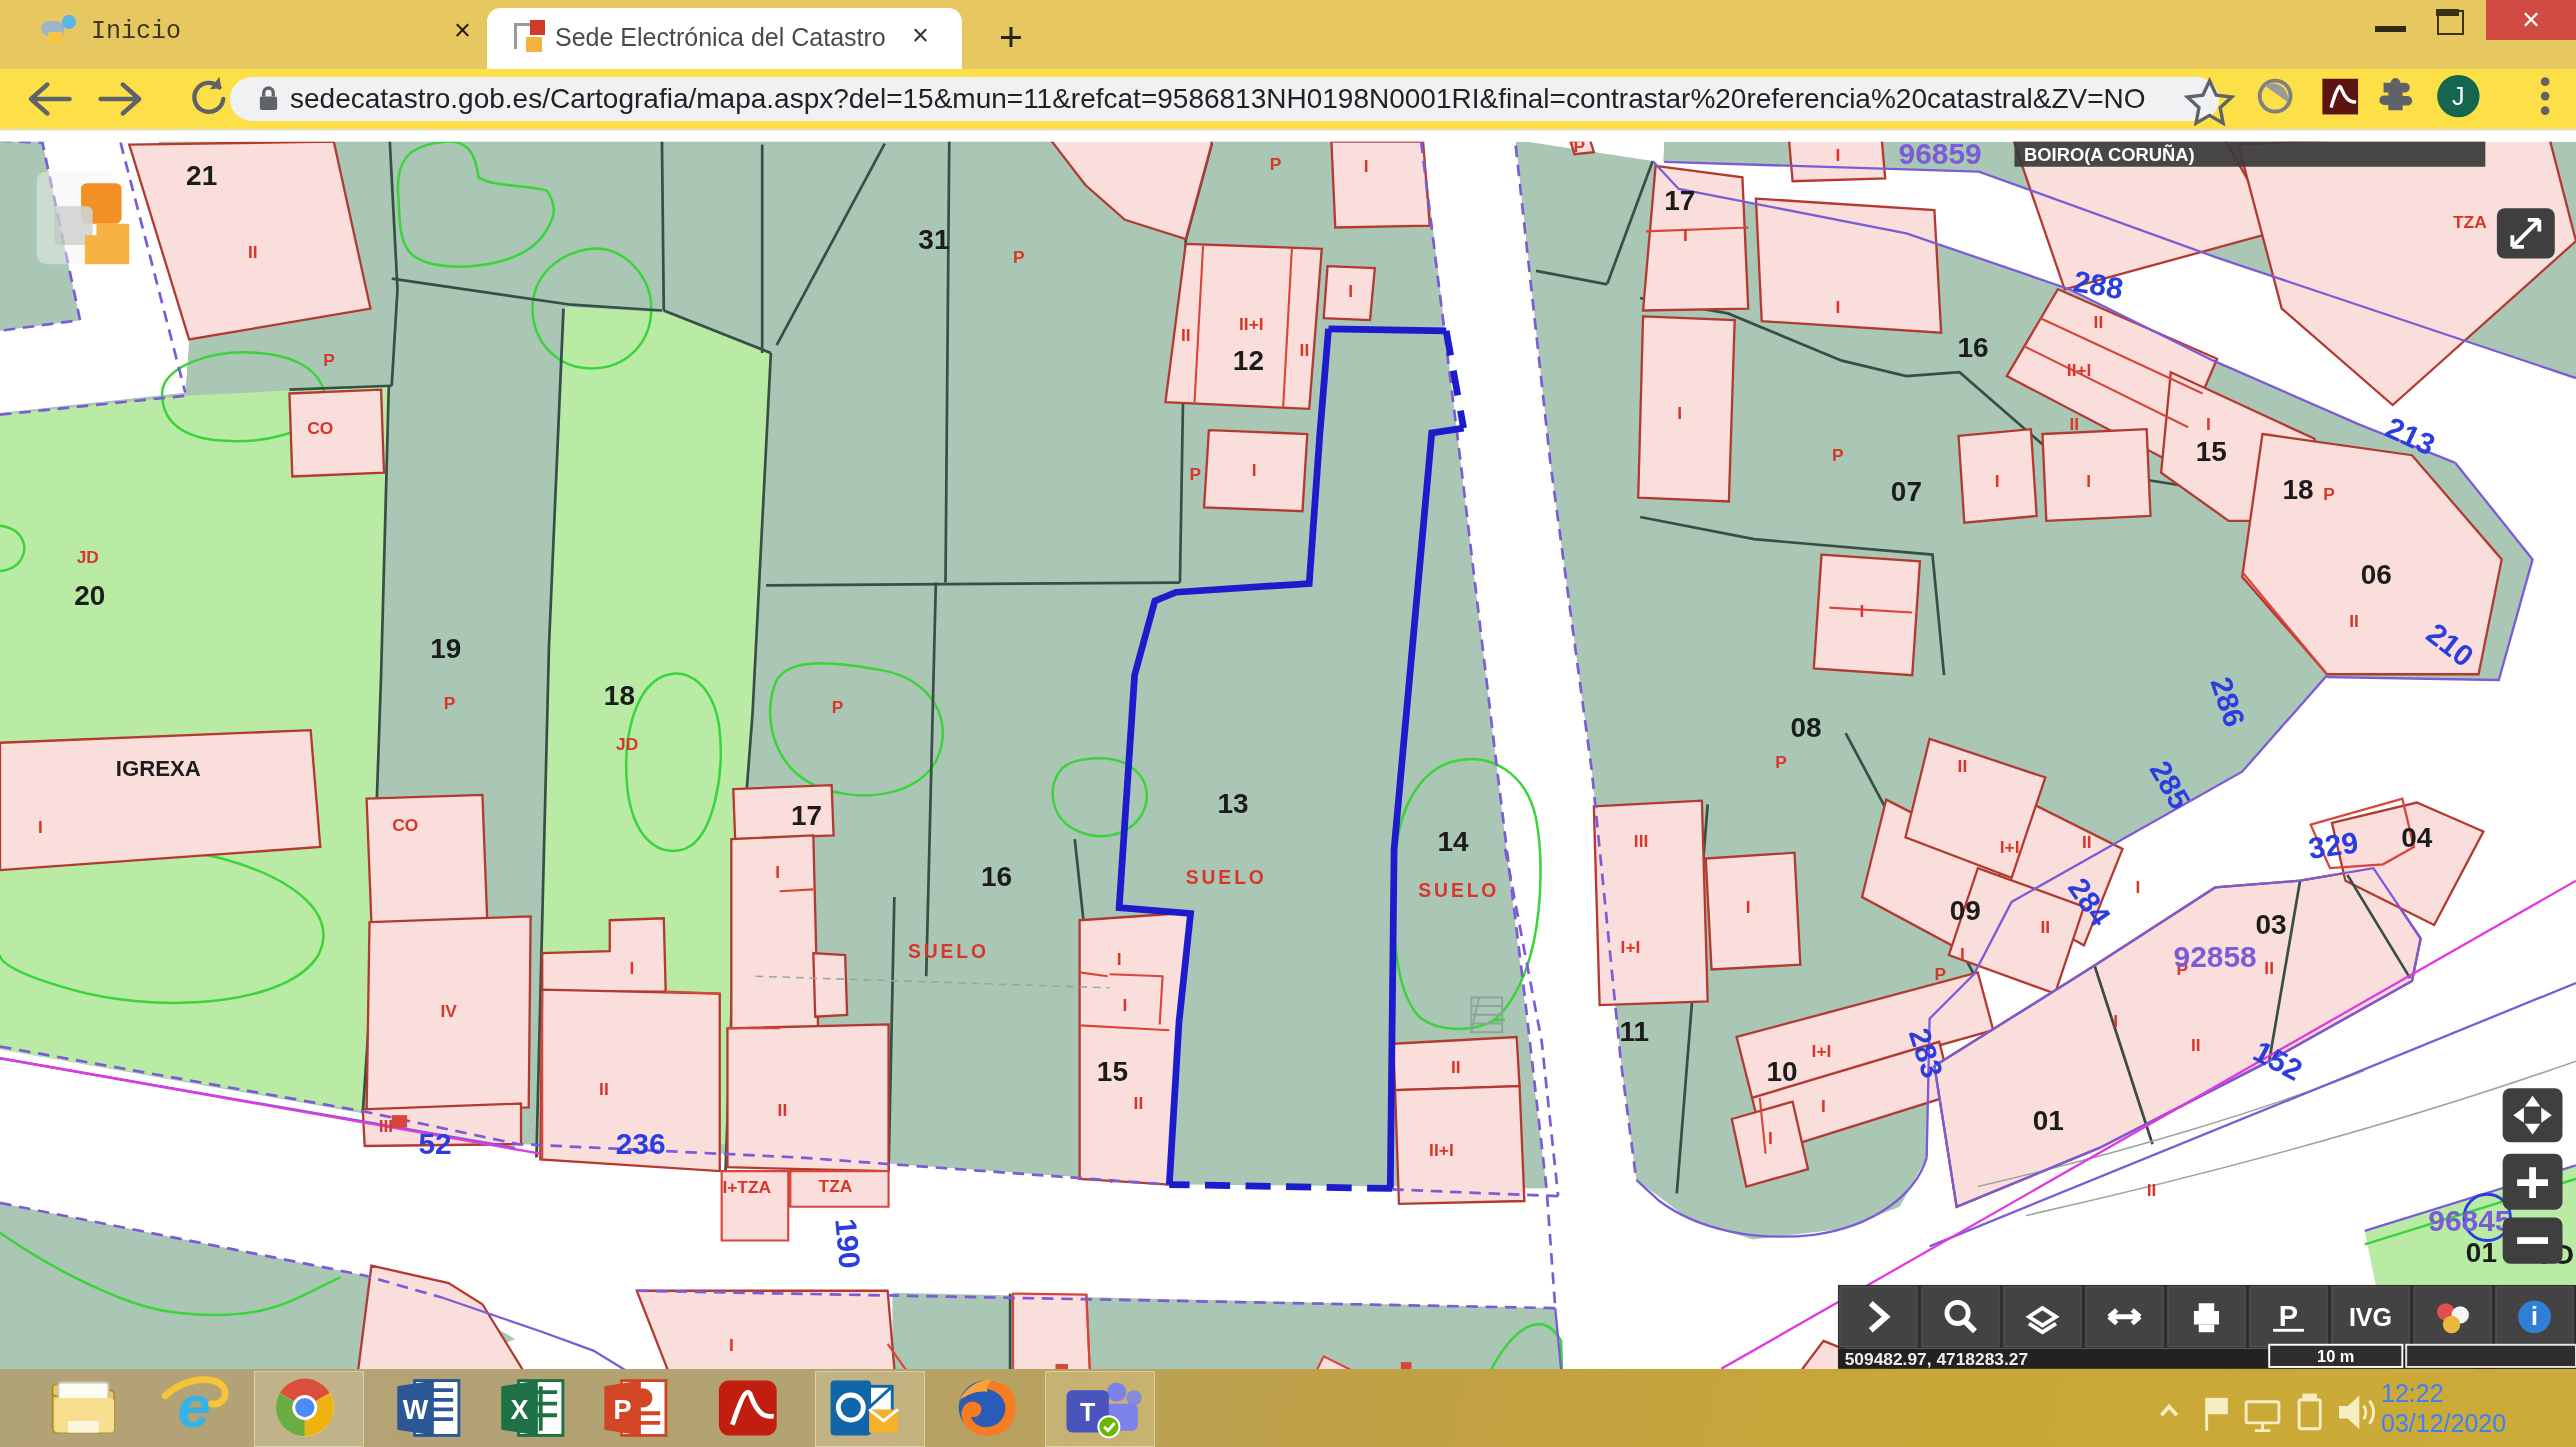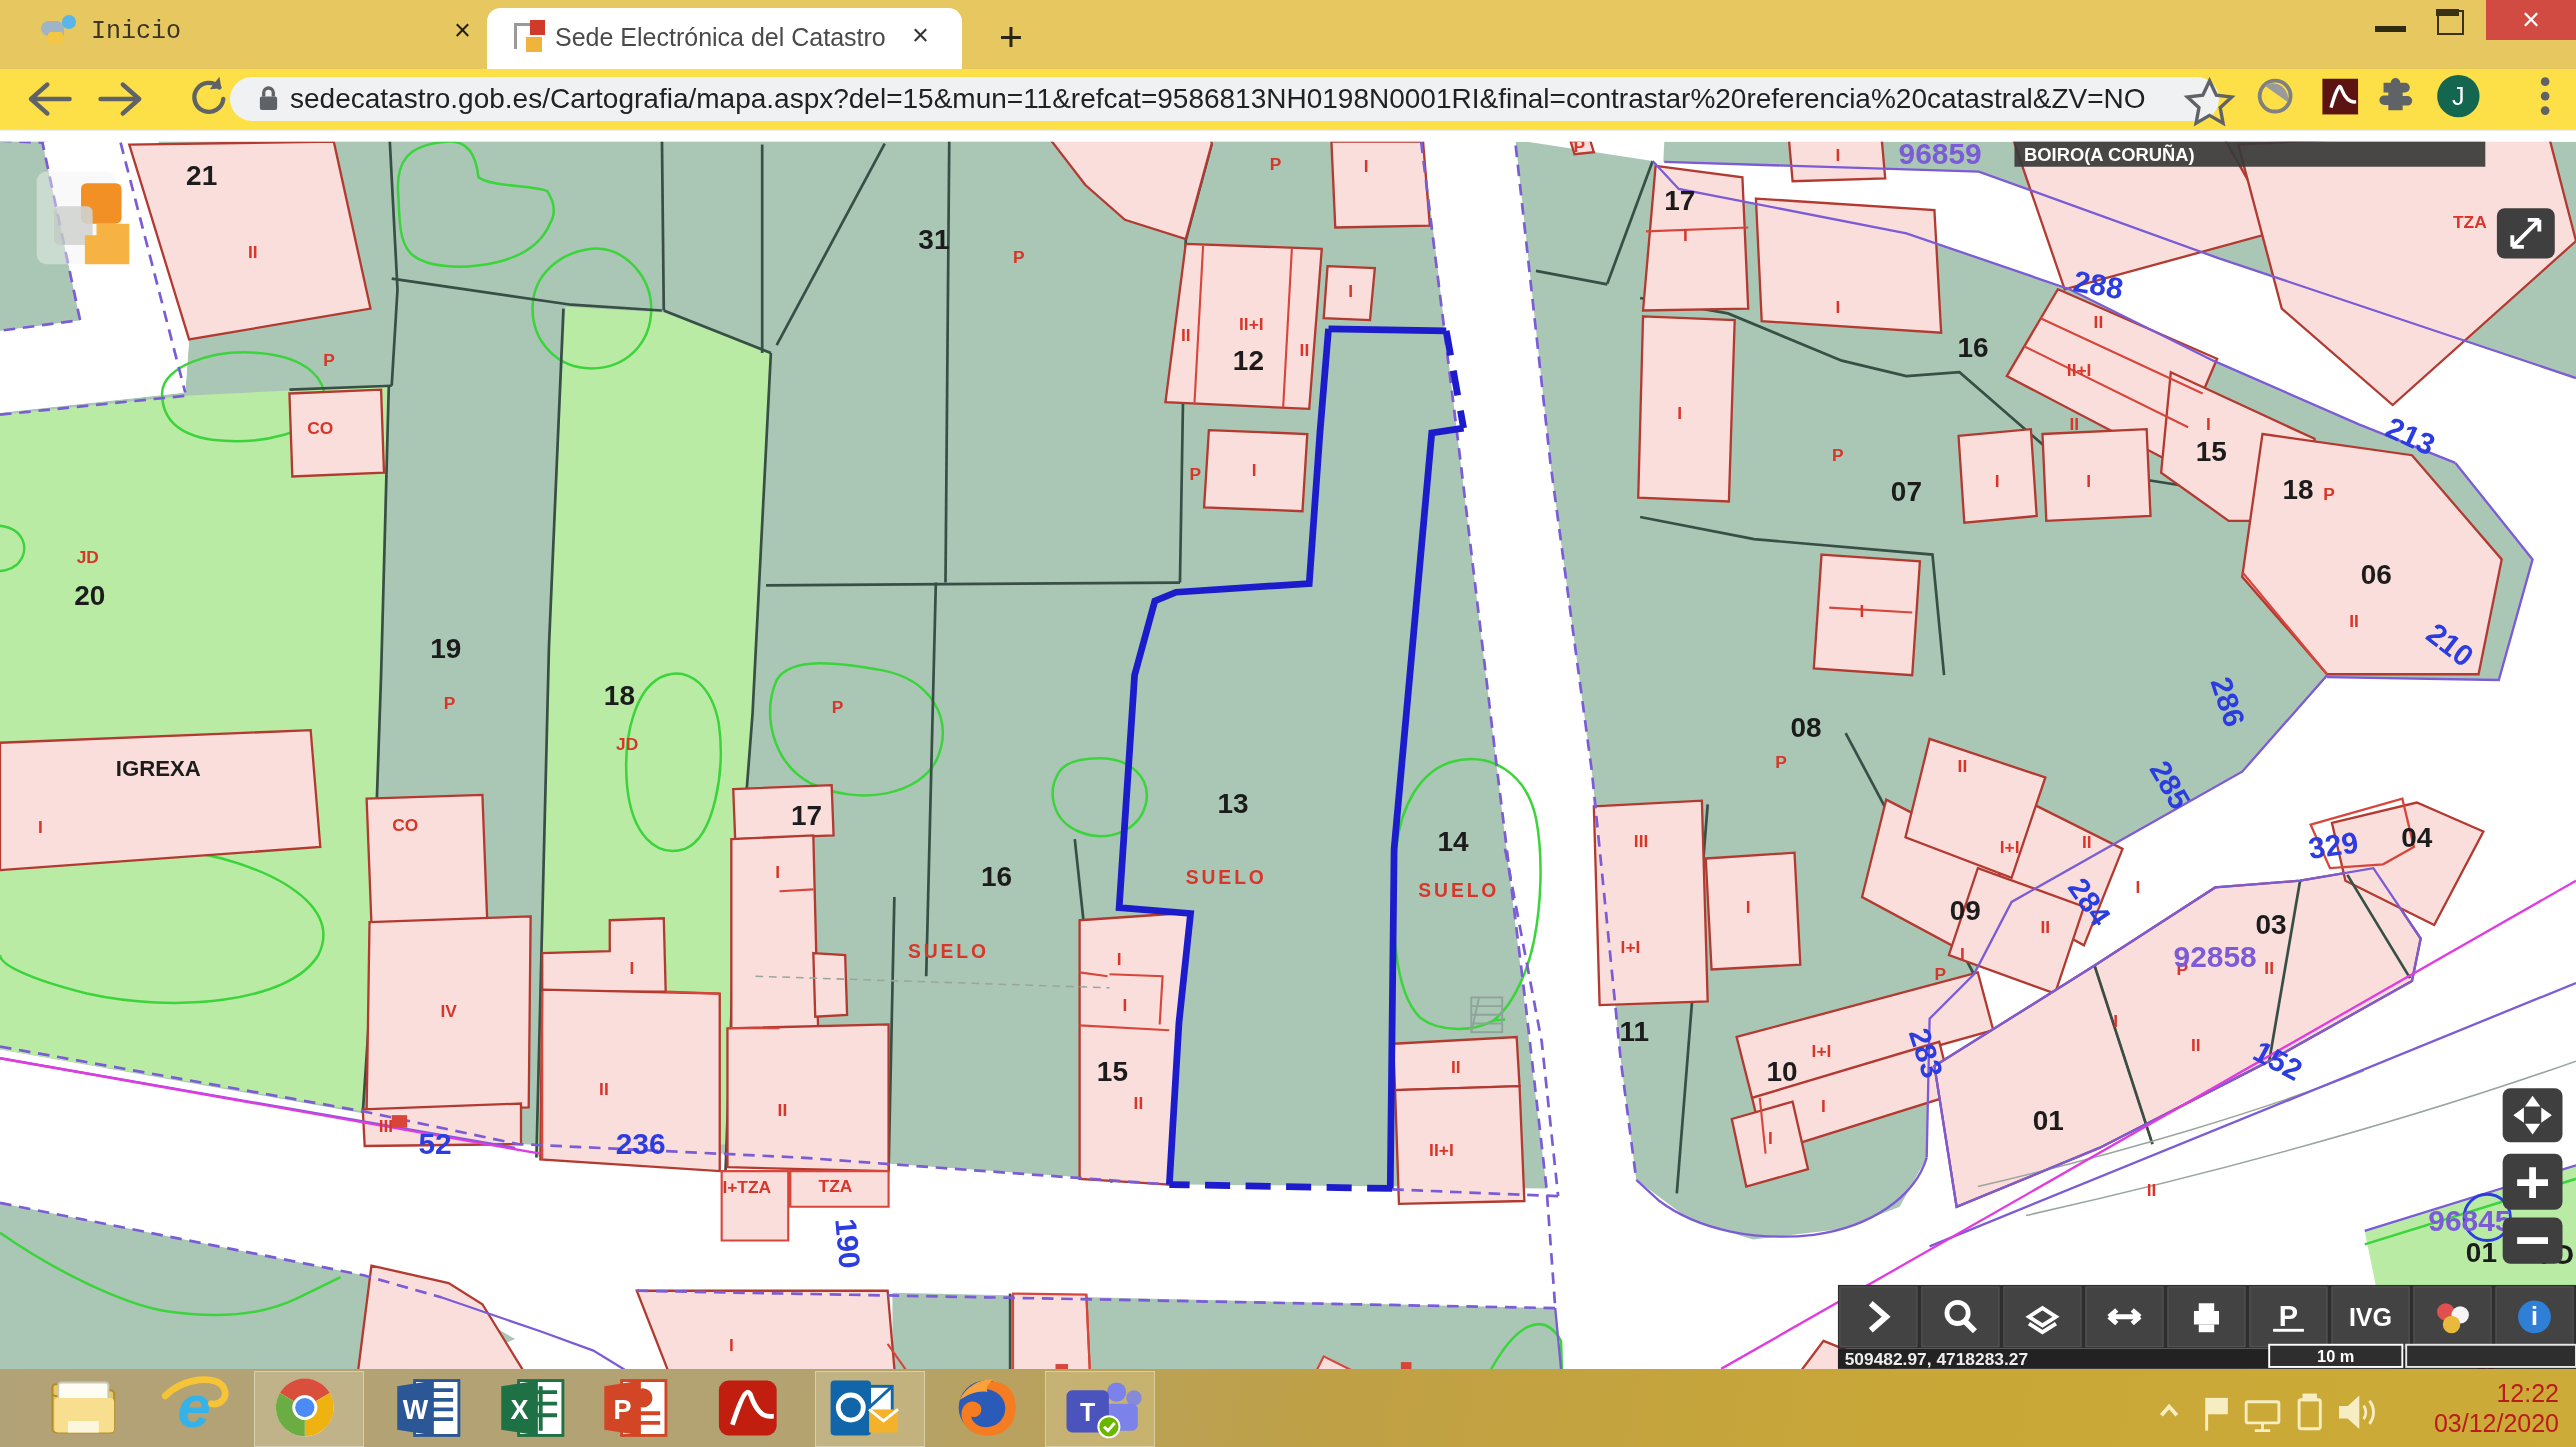--- a/index.html
+++ b/index.html
@@ -14,21 +14,21 @@
   #newtab{position:absolute;left:999px;top:13.5px;font-size:41px;color:#2a2512;font-weight:normal;}
   #winmin{position:absolute;left:2375px;top:26px;width:31px;height:5.8px;background:#2f2a12;}
   #winrest{position:absolute;left:2437px;top:9.6px;width:23px;height:21px;border:2.9px solid #3a3217;}
   #winrest .inner{position:absolute;left:-2.9px;top:-2.9px;width:23px;height:6.8px;background:#3a3217;}
   #winclose{position:absolute;left:2486px;top:0;width:90px;height:40px;background:#d24b42;color:#fff;font-size:31px;text-align:center;line-height:40px;}
   #toolbar{position:absolute;left:0;top:69px;width:2576px;height:60px;background:#fde047;padding-left:21px;}
   #omnibox{position:absolute;left:230px;top:7.7px;width:1989px;height:44px;background:#f0f1f3;border-radius:22px;}
   #omnibox .url{position:absolute;left:60px;top:6.8px;font-size:28px;color:#202124;white-space:nowrap;letter-spacing:0px;}
   #taskbar{position:absolute;left:0;top:1369px;width:2576px;height:78px;background:linear-gradient(100deg,#b2a277 0%,#b3a372 30%,#bfa045 52%,#c9a737 75%,#cdab38 100%);}
   .tbox{position:absolute;top:1.9px;width:108px;height:74px;background:rgba(255,255,235,0.18);border:1px solid rgba(250,250,230,0.4);}
-  #clock{position:absolute;left:2381px;top:1378px;width:178px;color:#b91c1c;font-size:25px;text-align:right;line-height:30px;}
+  #clock{position:absolute;left:2381px;top:1378px;width:178px;color:#3b82f6;font-size:25px;text-align:left;line-height:30px;}
 </style>
 </head>
 <body>
 <div id="page">
 <div id="mapwrap" style="position:absolute;left:0;top:129px;width:2576px;height:1240px;background:#fff;overflow:hidden">
       <svg id="map" width="2576" height="1240" viewBox="0 134 2670 1285" style="position:absolute;left:0;top:0">
 <defs></defs>
 <style>
  .sage{fill:#aac7b5;stroke:none}
  .lg{fill:#b9eba4;stroke:none}

